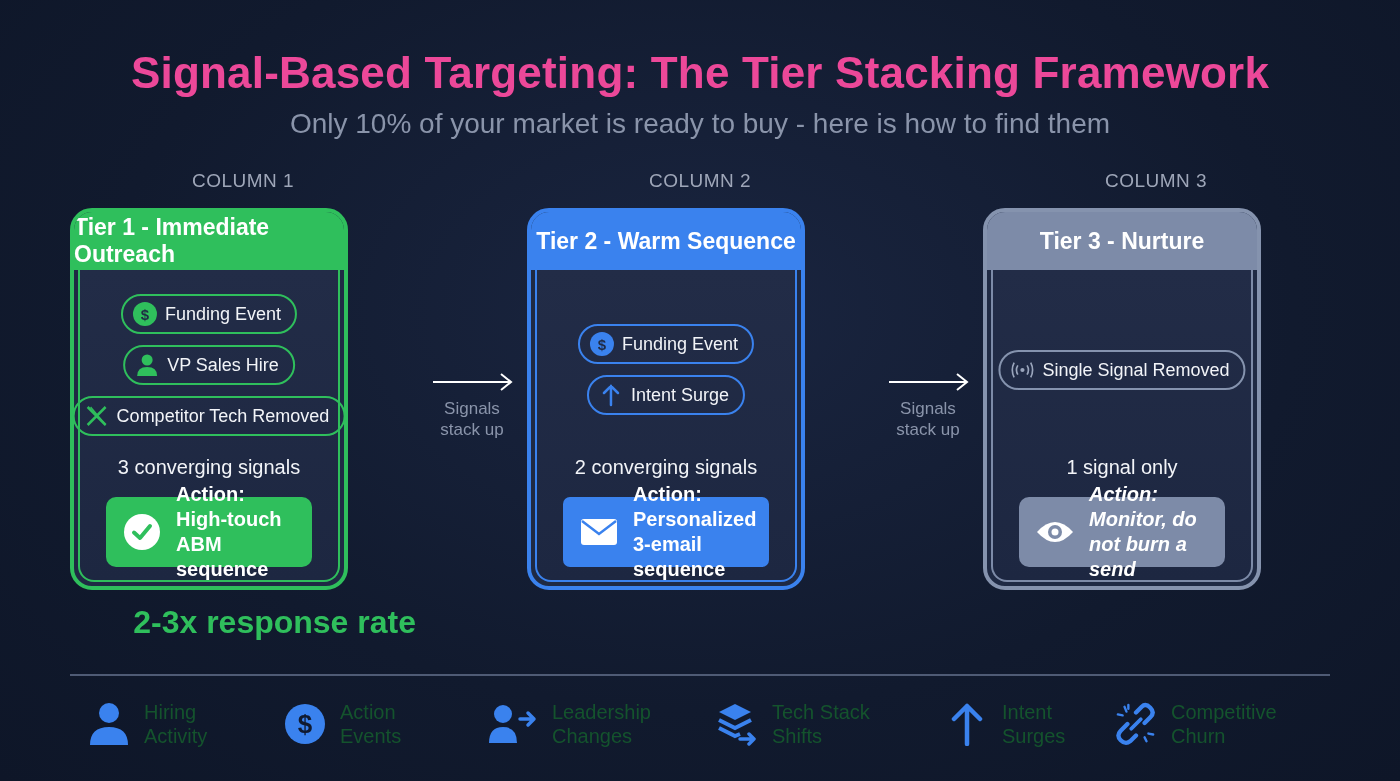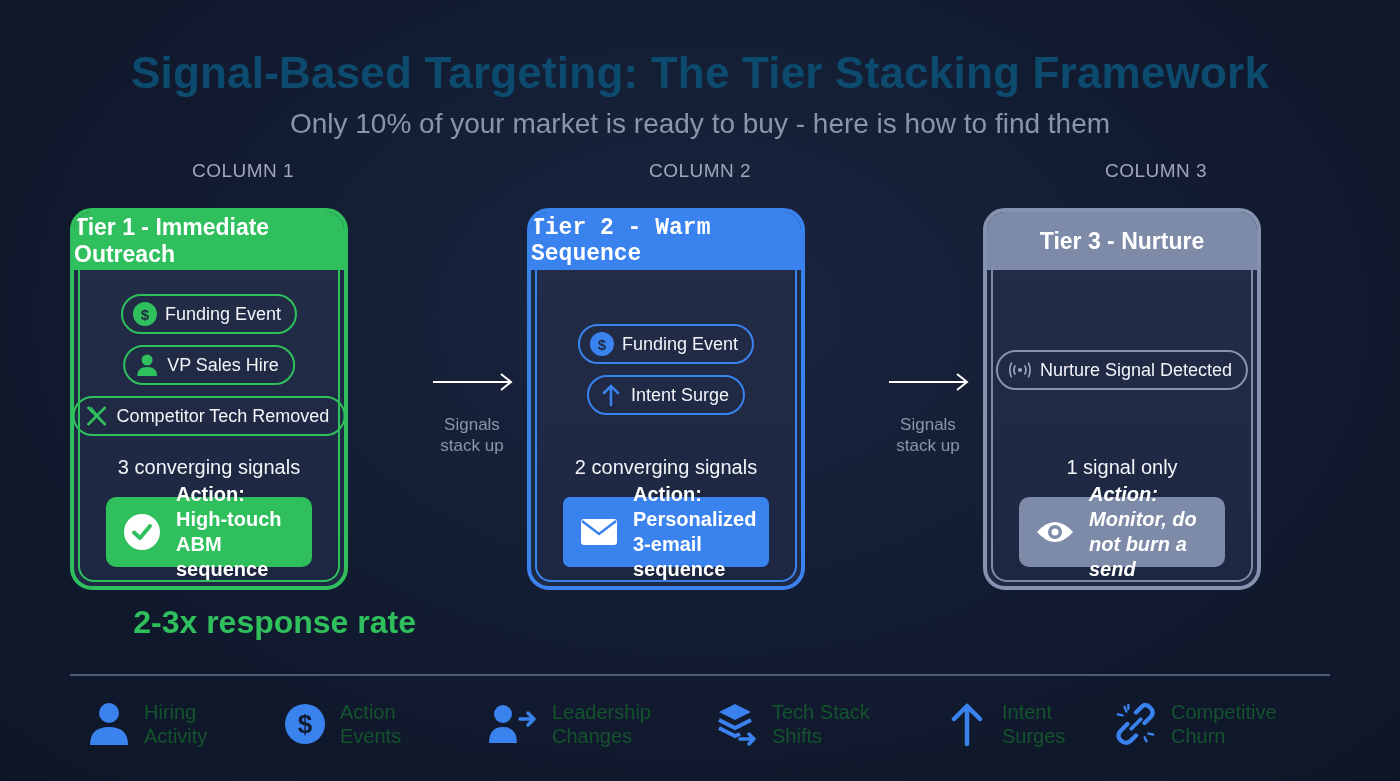--- a/index.html
+++ b/index.html
@@ -6,28 +6,28 @@
   html, body { width: 1400px; height: 781px; overflow: hidden; }
   body {
     background: radial-gradient(ellipse at 50% 40%, #1a2540 0%, #111a2e 60%, #0e1628 100%);
     font-family: "Liberation Sans", "DejaVu Sans", sans-serif;
     color: #ffffff;
     position: relative;
   }
   .title {
     position: absolute; top: 48px; left: 0; width: 1400px;
     text-align: center; font-size: 44px; font-weight: 700; letter-spacing: 0.2px;
-    color: #0c4a6e;
+    color: #ec4899;
   }
   .subtitle {
     position: absolute; top: 108px; left: 0; width: 1400px;
     text-align: center; font-size: 28px; color: #8a94aa; font-weight: 400;
   }
   .col-label {
-    position: absolute; top: 160px; width: 346px; text-align: center;
+    position: absolute; top: 170px; width: 346px; text-align: center;
     font-size: 19px; color: #9ea6b8; letter-spacing: 0.5px;
   }
   .card {
     position: absolute; top: 208px; width: 278px; height: 382px;
     border-radius: 22px; border: 4px solid; overflow: hidden;
     background: #1f2a44;
   }
   .card-head {
     height: 58px; display: flex; align-items: center; justify-content: center;
     font-size: 23px; font-weight: 700; color: #fff;
@@ -35,21 +35,21 @@
   .card-body {
     position: absolute; top: 58px; left: 0; right: 0; bottom: 0;
     background: linear-gradient(180deg, #222c47 0%, #1d2741 100%);
     border: 2px solid; border-top: none;
     margin: 0 4px 4px 4px; border-radius: 0 0 16px 16px;
   }
   .tier1 { left: 70px; border-color: #2fbf5c; }
   .tier1 .card-head { background: #2fbf5c; }
   .tier1 .card-body { border-color: #2fbf5c; }
   .tier2 { left: 527px; border-color: #3a82ee; }
-  .tier2 .card-head { background: #3a82ee; font-family: Liberation Mono, monospace; }
+  .tier2 .card-head { background: #3a82ee; }
   .tier2 .card-body { border-color: #3a82ee; }
   .tier3 { left: 983px; border-color: #8593ae; }
   .tier3 .card-head { background: #7d8ba8; }
   .tier3 .card-body { border-color: #7d8ba8; }
 
   .pill {
     position: absolute; left: 50%; transform: translateX(-50%);
     height: 40px; border-radius: 20px; border: 2.5px solid;
     display: flex; align-items: center; gap: 8px; padding: 0 14px 0 10px;
     font-size: 18px; white-space: nowrap; color: #f2f4f8;
@@ -75,21 +75,21 @@
   }
   .tier1 .action { background: #2fbf5c; }
   .tier2 .action { background: #3a82ee; border-radius: 7px; }
   .tier3 .action { background: #7d8ba8; font-style: italic; }
   .action .aicon { flex: 0 0 40px; height: 40px; display: flex; align-items: center; justify-content: center; }
 
   .connector {
     position: absolute; top: 370px; width: 92px; text-align: center;
   }
   .connector .arrow { height: 24px; display: block; margin: 0 auto; }
-  .connector .ctext { font-size: 17px; color: #8a94aa; line-height: 21px; margin-top: 20px; }
+  .connector .ctext { font-size: 17px; color: #8a94aa; line-height: 21px; margin-top: 4px; }
 
   .response {
     position: absolute; top: 604px; left: 70px; width: 346px; text-align: right;
     font-size: 32px; font-weight: 700; color: #2fbf5c;
   }
   .divider {
     position: absolute; top: 674px; left: 70px; width: 1260px; height: 2px; background: #4f5b75;
   }
   .legend {
     position: absolute; top: 700px; left: 88px; right: 60px; height: 56px;
@@ -205,21 +205,21 @@
 <div class="card tier3">
   <div class="card-head">Tier 3 - Nurture</div>
   <div class="card-body">
     <div class="pill" style="top:80px">
       <span class="ico">
         <svg width="26" height="22" viewBox="0 0 26 22">
             <circle cx="13" cy="11" r="2.3" fill="#9aa5bc"></circle>
             <path d="M8 6 Q5 11 8 16 M18 6 Q21 11 18 16 M4 3 Q0 11 4 19 M22 3 Q26 11 22 19" stroke="#9aa5bc" stroke-width="1.8" fill="none"></path>
           </svg>
       </span>
-      <span>Nurture Signal Detected</span>
+      <span>Single Signal Removed</span>
     </div>
     <div class="count" style="top:186px">1 signal only</div>
     <div class="action" style="top:227px">
       <span class="aicon">
         <svg width="40" height="28" viewBox="0 0 40 28">
             <path d="M2 14 Q20 -6 38 14 Q20 34 2 14 Z" fill="#fff"></path>
             <circle cx="20" cy="14" r="7" fill="#7d8ba8"></circle>
             <circle cx="20" cy="14" r="3.5" fill="#fff"></circle>
           </svg>
       </span>

